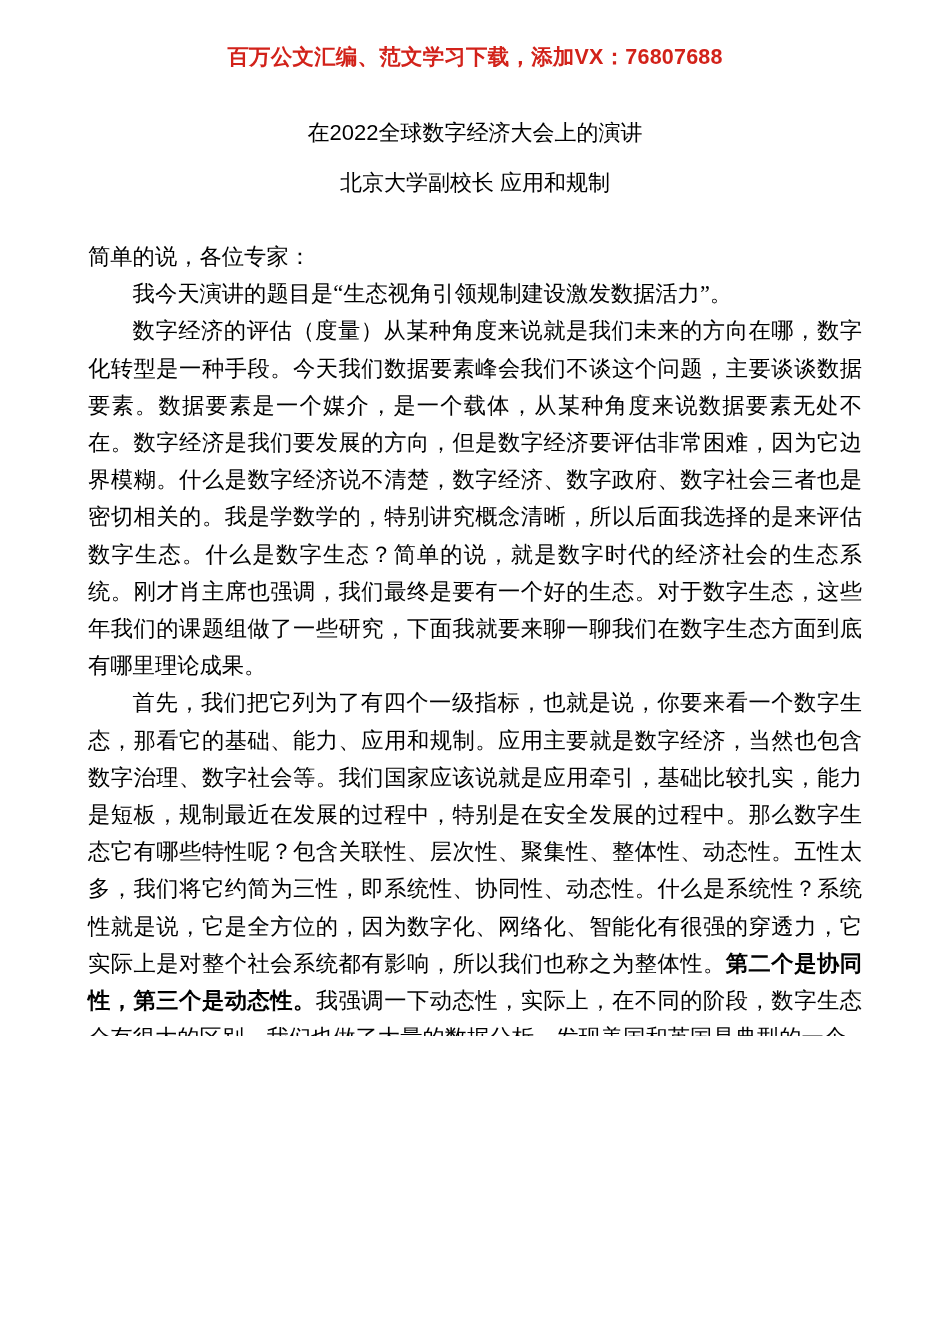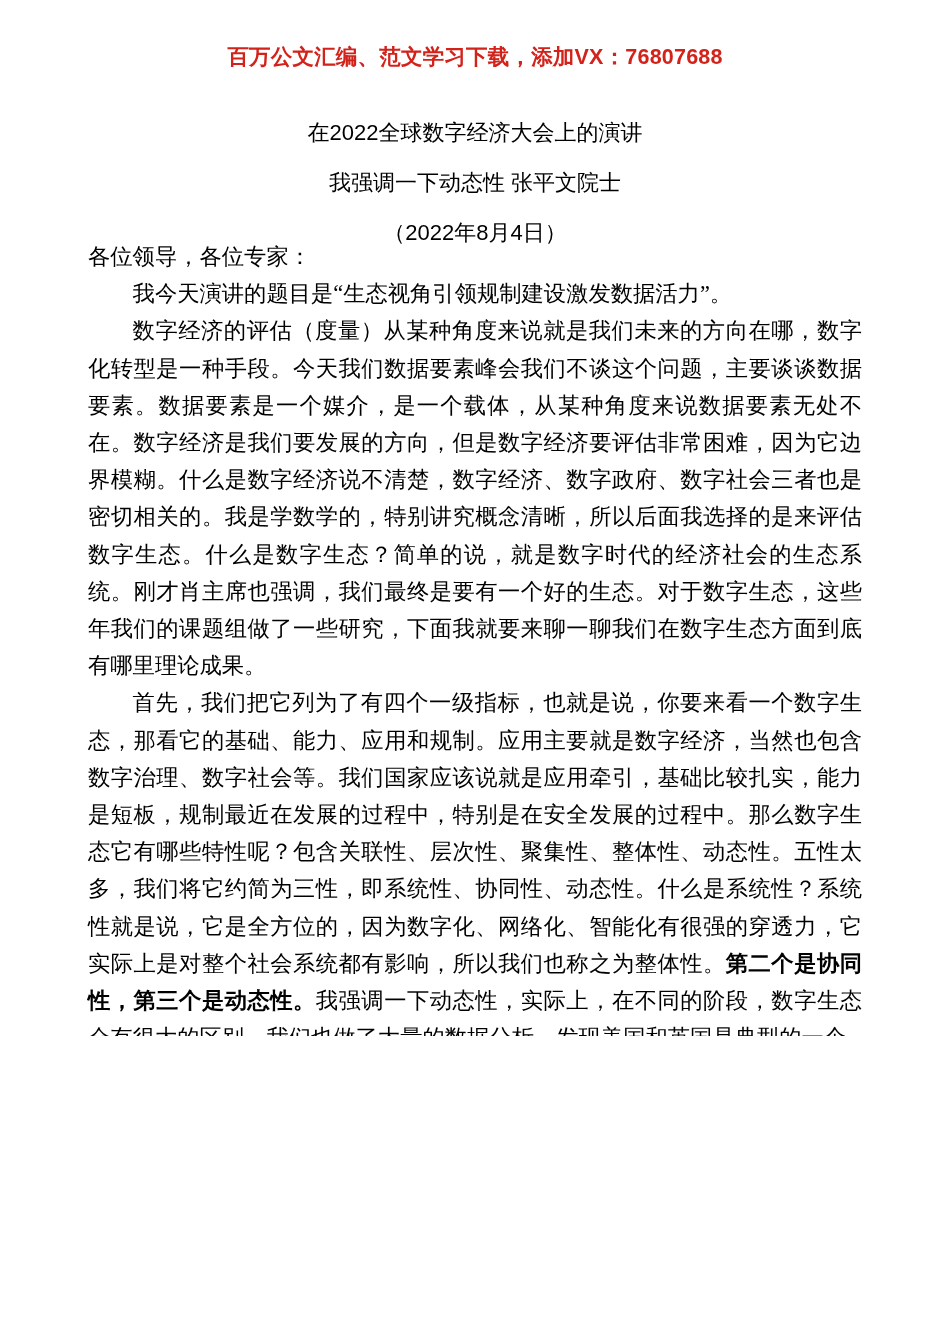--- a/index.html
+++ b/index.html
@@ -96,27 +96,26 @@
 </style>
 </head>
 <body>
 
 <div class="page">
 
   <div class="promo-banner">百万公文汇编、范文学习下载，添加VX：76807688</div>
 
   <div class="title-block">
     <div class="title-line">在2022全球数字经济大会上的演讲</div>
-    <div class="title-line">我强调一下动态性  张平文院士</div>
-    <div class="title-line">（2022年8月4日）</div>
+    <div class="title-line">北京大学副校长  应用和规制</div>
   </div>
 
   <div class="body-block">
 
-    <p class="para salutation">各位领导，各位专家：</p>
+    <p class="para salutation">简单的说，各位专家：</p>
 
     <p class="para indent">我今天演讲的题目是“生态视角引领规制建设激发数据活力”。</p>
 
 
     <p class="para indent">数字经济的评估（度量）从某种角度来说就是我们未来的方向在哪，数字化转型是一种手段。今天我们数据要素峰会我们不谈这个问题，主要谈谈数据要素。数据要素是一个媒介，是一个载体，从某种角度来说数据要素无处不在。数字经济是我们要发展的方向，但是数字经济要评估非常困难，因为它边界模糊。什么是数字经济说不清楚，数字经济、数字政府、数字社会三者也是密切相关的。我是学数学的，特别讲究概念清晰，所以后面我选择的是来评估数字生态。什么是数字生态？简单的说，就是数字时代的经济社会的生态系统。刚才肖主席也强调，我们最终是要有一个好的生态。对于数字生态，这些年我们的课题组做了一些研究，下面我就要来聊一聊我们在数字生态方面到底有哪里理论成果。</p>
 
     <p class="para indent"><span>首先，我们把它列为了有四个一级指标，也就是说，你要来看一个数字生态，那看它的基础、能力、应用和规制。应用主要就是数字经济，当然也包含数字治理、数字社会等。我们国家应该说就是应用牵引，基础比较扎实，能力是短板，规制最近在发展的过程中，特别是在安全发展的过程中。那么数字生态它有哪些特性呢？包含关联性、层次性、聚集性、整体性、动态性。五性太多，我们将它约简为三性，即系统性、协同性、动态性。什么是系统性？系统性就是说，它是全方位的，因为数字化、网络化、智能化有很强的穿透力，它实际上是对整个社会系统都有影响，所以我们也称之为整体性。</span><span class="bold-run">第二个是协同性，第三个是动态性。</span><span>我强调一下动态性，实际上，在不同的阶段，数字生态会有很大的区别。我们也做了大量的数据分析，发现美国和英国是典型的一个</span></p>
 
   </div>
 

